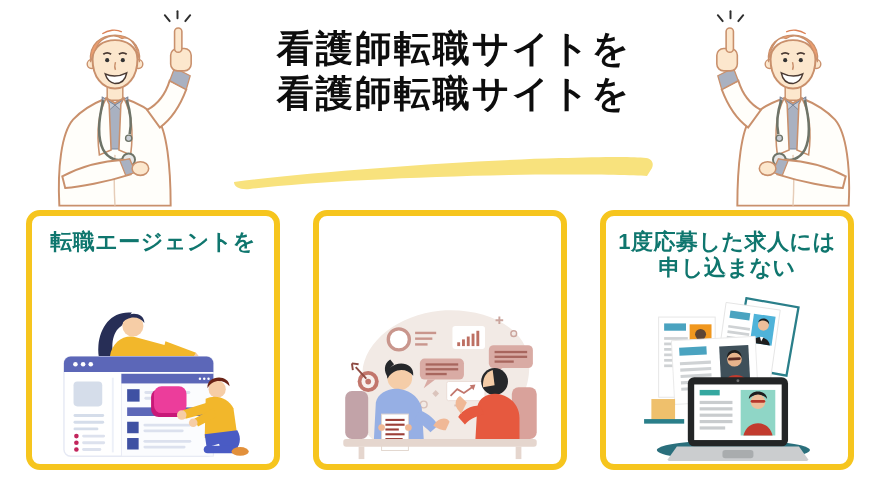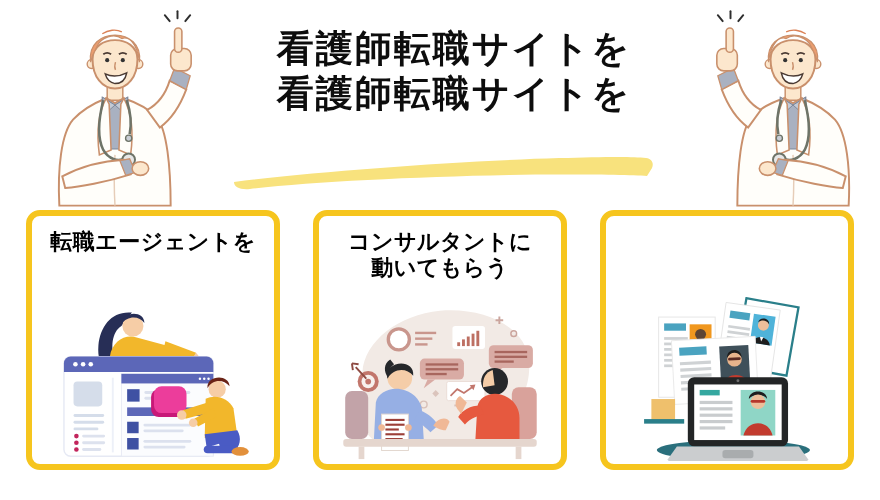--- a/index.html
+++ b/index.html
@@ -26,21 +26,21 @@
   
   .cards {
     position:absolute; left:26px; top:210px; width:828px; height:260px;
     display:flex; gap:33px; z-index:3;
   }
   .card {
     flex:1; position:relative; box-sizing:border-box;
     background:#FFFFFF; border:6px solid #F6C51E; border-radius:14px;
   }
   .card-title {
-    margin:13px 2px 0 2px; text-align:center; color:#000000; font-weight:900;
+    margin:13px 2px 0 2px; text-align:center; color:#0f766e; font-weight:900;
   }
   .card-title .line { display:block; font-size:22px; line-height:26px; letter-spacing:0.5px; }
   .card-illus {
     position:absolute; left:0; right:0; bottom:3px;
     display:flex; justify-content:center; align-items:flex-end;
   }
   .card-illus svg { width:206px; height:158px; display:block; }
   .card-illus.tall svg { height:164px; }
 </style>
 </head>
@@ -214,24 +214,20 @@
             <circle cx="147" cy="125" r="4.5" fill="#F6CDA6"></circle>
             <path d="M159 137 L193 133 C198 141 196 151 189 155 L176 155 L174 147 L161 151 Z" fill="#4A5BC4"></path>
             <rect x="158" y="149" width="36" height="8" rx="4" fill="#4A5BC4"></rect>
             <ellipse cx="196" cy="155" rx="9" ry="4.5" fill="#E2903B"></ellipse>
           </g>
         </svg>
       </div>
     </section>
 
     <section class="card">
-      <h2 class="card-title">
-        <span class="line">コンサルタントに</span>
-        <span class="line">動いてもらう</span>
-      </h2>
       <div class="card-illus">
         <svg viewBox="0 0 210 165">
           <path d="M105 8 C150 4 196 24 198 62 C200 92 184 104 186 124 C188 142 170 150 148 148 L60 148 C36 150 22 136 26 116 C30 100 22 92 24 72 C26 40 62 12 105 8 Z" fill="#F2EAE5"></path>
           <g>
             <circle cx="62" cy="38" r="11" fill="#FFFFFF" stroke="#C9968D" stroke-width="3.5"></circle>
             <rect x="79" y="30" width="22" height="2.5" fill="#C9968D"></rect>
             <rect x="79" y="36" width="18" height="2.5" fill="#C9968D"></rect>
             <rect x="79" y="42" width="13" height="2.5" fill="#C9968D"></rect>
           </g>
           <g>
@@ -301,20 +297,22 @@
           </g>
           <rect x="4" y="142" width="202" height="8" rx="3" fill="#E5D6CE"></rect>
           <rect x="20" y="150" width="6" height="13" fill="#E5D6CE"></rect>
           <rect x="184" y="150" width="6" height="13" fill="#E5D6CE"></rect>
         </svg>
       </div>
     </section>
 
     <section class="card">
       <h2 class="card-title">
+        <span class="line">1度応募した求人には</span>
+        <span class="line">申し込まない</span>
       </h2>
       <div class="card-illus tall">
         <svg viewBox="0 0 210 180">
           <g transform="rotate(10 150 40)">
             <rect x="120" y="6" width="58" height="76" fill="#FFFFFF" stroke="#2A7F8A" stroke-width="2.5"></rect>
           </g>
           <g transform="translate(30 22)">
             <rect width="62" height="88" fill="#FFFFFF" stroke="#E4E4E4"></rect>
             <rect x="6" y="7" width="24" height="8" fill="#4AA3C0"></rect>
             <rect x="6" y="22" width="26" height="3" fill="#CFD2D4"></rect>

